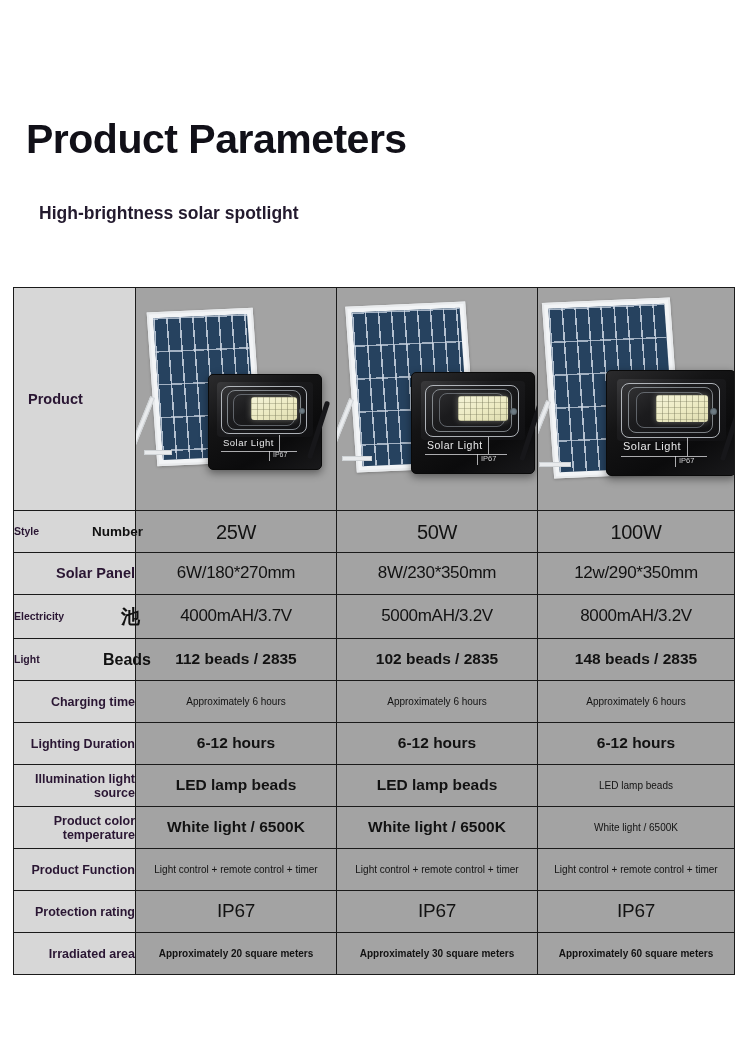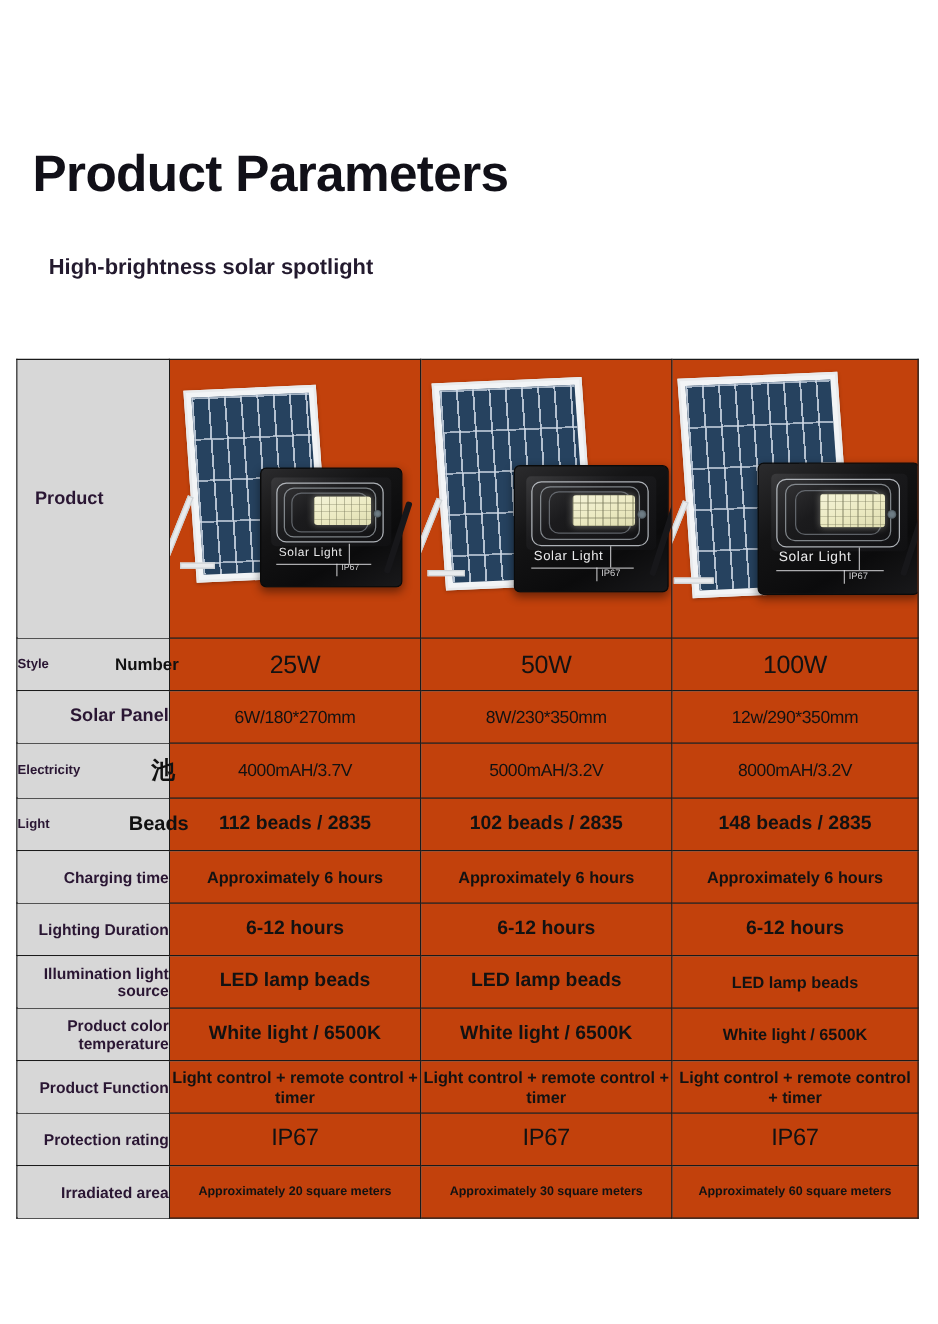--- a/index.html
+++ b/index.html
@@ -53,21 +53,21 @@
   td.label {
     background: #d7d7d7;
     color: #2a1633;
     text-align: right;
     padding: 2px 5px 2px 4px;
     line-height: 1.12;
     font-weight: bold;
     position: relative;
   }
   td.val {
-    background: #c2410c;
+    background: #a3a3a3;
     color: #121212;
     text-align: center;
     padding: 2px 4px;
     line-height: 1.2;
   }
 
   
   col.c-label { width: 122px; }
   col.c-a { width: 201px; }
   col.c-b { width: 201px; }
@@ -96,23 +96,23 @@
     font-size: 19px;
     transform: translateX(5px);
   }
   .split .b.beads {
     font-size: 16px;
     transform: translateX(16px);
   }
 
   
   .v-xl { font-size: 20px; }
-  .v-lg { font-size: 14px; }
+  .v-lg { font-size: 17px; }
   .v-md { font-size: 15.5px; font-weight: bold; }
-  .v-sm { font-size: 13px; font-weight: bold; }
+  .v-sm { font-size: 10px; font-weight: normal; }
   .v-xs { font-size: 10px; font-weight: bold; }
   .v-ip { font-size: 19px; }
   .t-left  { text-align: left; padding-left: 14px; }
   .t-mid   { text-align: center; }
   .serifish { font-family: "Liberation Sans", sans-serif; letter-spacing: -0.3px; }
 
   
   .beadcell { text-align: center; padding-left: 26px; }
 
   

